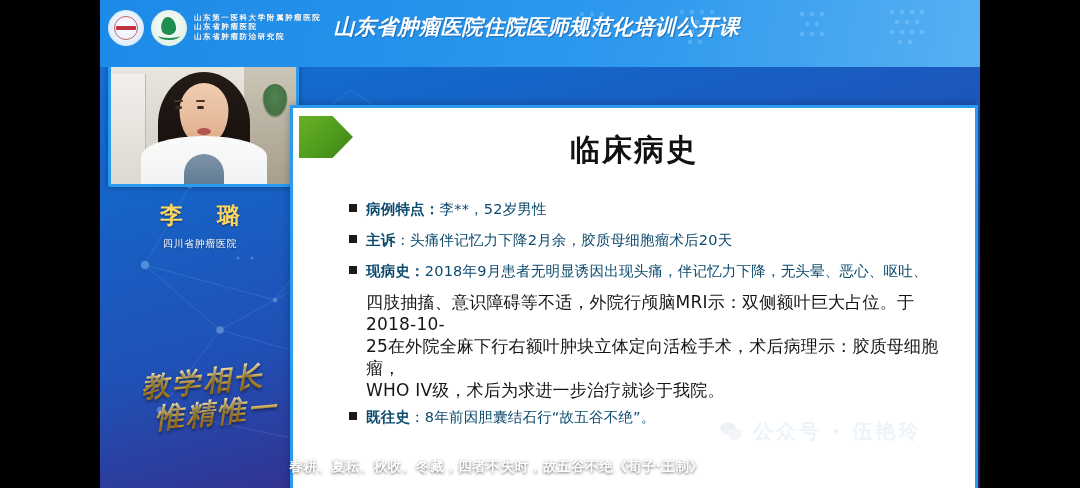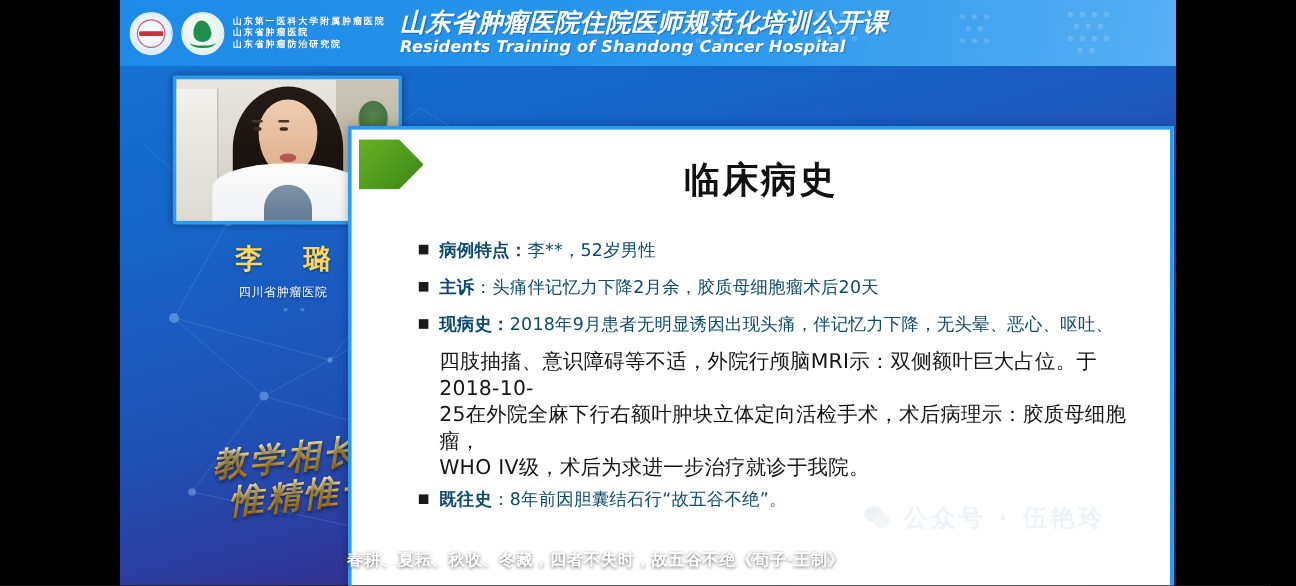--- a/index.html
+++ b/index.html
@@ -57,21 +57,21 @@
     height: 130px;
     opacity: .30;
     pointer-events: none;
   }
 
   
   #header {
     position: absolute;
     left: 0; top: 0;
     width: 880px;
-    height: 55px;
+    height: 67px;
     background: linear-gradient(100deg, #1e8ae8 0%, #2391ea 30%, #2f9aee 62%, #57b0f3 100%);
     z-index: 20;
     overflow: hidden;
   }
   #header .dots {
     position: absolute;
     right: 0; top: 0; bottom: 0; width: 420px;
     opacity: .45;
   }
   .hdr-inner {
@@ -168,21 +168,20 @@
     text-shadow: 1px 1px 0 rgba(16,80,150,.4);
   }
 
   
   #leftcol {
     position: absolute;
     left: 0; top: 55px;
     width: 200px;
     height: 433px;
     z-index: 15;
-    margin-left: 36px;
   }
   #webcam {
     position: absolute;
     left: 8px; top: 8px;
     width: 185px; height: 118px;
     border: 3px solid #2a9bf0;
     border-radius: 2px;
     overflow: hidden;
     background: #b9b3a6;
     box-shadow: 0 0 6px rgba(0,0,0,.35);
@@ -575,21 +574,20 @@
       <div class="hdr-inner">
         <div class="logo-circ l1"></div>
         <div class="logo-circ l2"></div>
         <div class="hosp-lines">
           <span>山东第一医科大学附属肿瘤医院</span>
           <span>山东省肿瘤医院</span>
           <span>山东省肿瘤防治研究院</span>
         </div>
         <div class="hdr-titles">
           <div class="hdr-cn">山东省肿瘤医院住院医师规范化培训公开课</div>
-          <div class="hdr-en">Residents Training of Shandong Cancer Hospital</div>
         </div>
       </div>
     </div>
 
     <div id="leftcol">
 
       <div id="webcam">
         <div class="cam-room"></div>
         <div class="cam-wallr"></div>
         <div class="cam-plant"></div>

